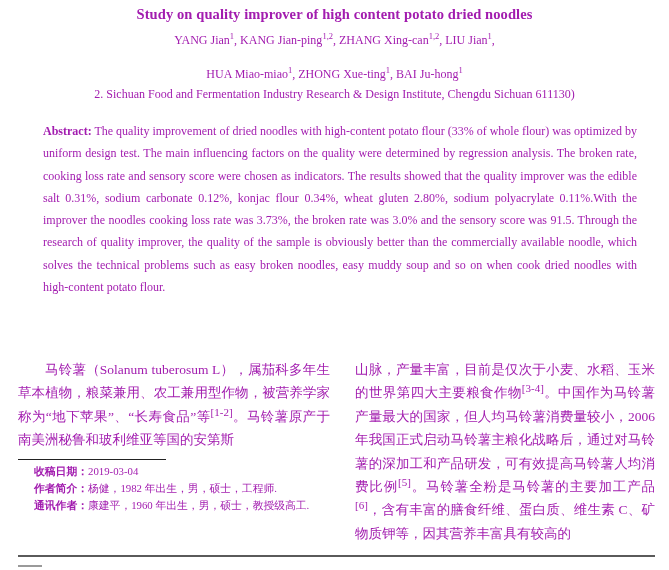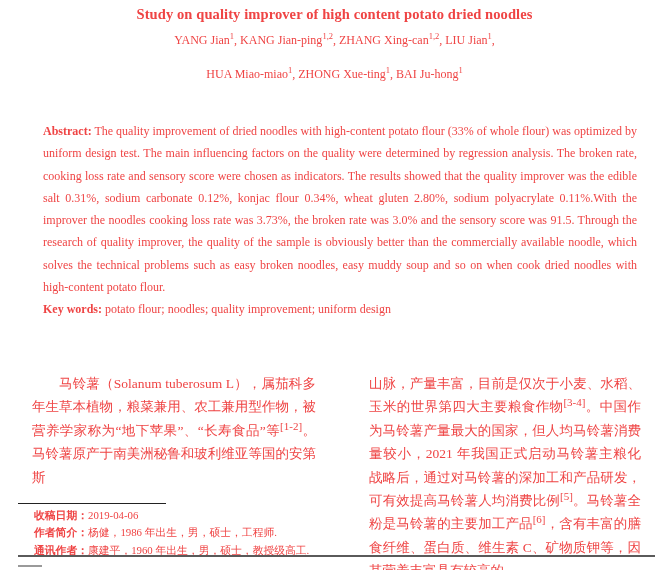--- a/index.html
+++ b/index.html
@@ -1,20 +1,20 @@
 <!DOCTYPE html>
 <html><head>
 <meta charset="utf-8">
 <style>
   html,body{margin:0;padding:0;background:#fff;}
   .page{
     position:relative;
     width:669px;height:570px;
     background:#ffffff;
-    color:#ef4444;
+    color:#a21caf;
     font-family:"Liberation Serif","DejaVu Serif",serif;
     overflow:hidden;
   }
   
   .header{position:absolute;top:0;left:0;right:0;text-align:center;}
   .title{
     margin-top:5px;
     font-size:14.5px;font-weight:bold;line-height:19px;
     letter-spacing:.1px;
   }
@@ -32,21 +32,21 @@
   .abstract-block p{margin:0;}
   .bold-label{font-weight:bold;}
   
   .columns{
     position:absolute;top:358px;left:18px;width:637px;
     display:flex;
   }
   .col{font-size:13.5px;line-height:23.4px;text-align:justify;}
   .col-left{width:312px;margin-right:25px;}
   .col-right{width:300px;}
-  .col p{margin:14px;}
+  .col p{margin:0;}
   .indent{text-indent:2em;}
   .col sup{font-size:11px;line-height:0;}
   
   .footnote{margin-top:7px;}
   .footnote-divider{
     width:148px;height:0;
     border-top:1.5px solid #222;
     margin:0 0 3px 0;
   }
   .footnote-item{
@@ -68,40 +68,40 @@
 </style>
 </head>
 <body>
 
 <div class="page">
 
   <div class="header">
     <div class="title">Study on quality improver of high content potato dried noodles</div>
     <div class="authors-line first"><span>YANG Jian</span><sup>1</sup>, <span>KANG Jian-ping</span><sup>1,2</sup>, <span>ZHANG Xing-can</span><sup>1,2</sup>, <span>LIU Jian</span><sup>1</sup>,</div>
     <div class="authors-line"><span>HUA Miao-miao</span><sup>1</sup>, <span>ZHONG Xue-ting</span><sup>1</sup>, <span>BAI Ju-hong</span><sup>1</sup></div>
+    <div class="affil-line">2. Sichuan Food and Fermentation Industry Research &amp; Design Institute, Chengdu Sichuan 611130)</div>
   </div>
 
   <div class="abstract-block">
     <p><span class="bold-label">Abstract:</span><span> The quality improvement of dried noodles with high-content potato flour (33% of whole flour) was optimized by uniform design test. The main influencing factors on the quality were determined by regression analysis. The broken rate, cooking loss rate and sensory score were chosen as indicators. The results showed that the quality improver was the edible salt 0.31%, sodium carbonate 0.12%, konjac flour 0.34%, wheat gluten 2.80%, sodium polyacrylate 0.11%.With the improver the noodles cooking loss rate was 3.73%, the broken rate was 3.0% and the sensory score was 91.5. Through the research of quality improver, the quality of the sample is obviously better than the commercially available noodle, which solves the technical problems such as easy broken noodles, easy muddy soup and so on when cook dried noodles with high-content potato flour.</span></p>
-    <p><span class="bold-label">Key words:</span><span> potato flour; noodles; quality improvement; uniform design</span></p>
   </div>
 
   <div class="columns">
     <div class="col col-left">
       <p class="indent"><span>马铃薯（Solanum tuberosum L），属茄科多年生草本植物，粮菜兼用、农工兼用型作物，被营养学家称为“地下苹果”、“长寿食品”等</span><sup>[1-2]</sup><span>。马铃薯原产于南美洲秘鲁和玻利维亚等国的安第斯</span></p>
       <div class="footnote">
         <div class="footnote-divider"></div>
         <div>
-            <div class="footnote-item"><span class="fn-label">收稿日期：</span><span class="fn-text">2019-04-06</span></div>
-            <div class="footnote-item"><span class="fn-label">作者简介：</span><span class="fn-text">杨健，1986 年出生，男，硕士，工程师.</span></div>
+            <div class="footnote-item"><span class="fn-label">收稿日期：</span><span class="fn-text">2019-03-04</span></div>
+            <div class="footnote-item"><span class="fn-label">作者简介：</span><span class="fn-text">杨健，1982 年出生，男，硕士，工程师.</span></div>
             <div class="footnote-item"><span class="fn-label">通讯作者：</span><span class="fn-text">康建平，1960 年出生，男，硕士，教授级高工.</span></div>
           </div>
       </div>
     </div>
     <div class="col col-right">
-      <p><span>山脉，产量丰富，目前是仅次于小麦、水稻、玉米的世界第四大主要粮食作物</span><sup>[3-4]</sup><span>。中国作为马铃薯产量最大的国家，但人均马铃薯消费量较小，2021 年我国正式启动马铃薯主粮化战略后，通过对马铃薯的深加工和产品研发，可有效提高马铃薯人均消费比例</span><sup>[5]</sup><span>。马铃薯全粉是马铃薯的主要加工产品</span><sup>[6]</sup><span>，含有丰富的膳食纤维、蛋白质、维生素 C、矿物质钾等，因其营养丰富具有较高的</span></p>
+      <p><span>山脉，产量丰富，目前是仅次于小麦、水稻、玉米的世界第四大主要粮食作物</span><sup>[3-4]</sup><span>。中国作为马铃薯产量最大的国家，但人均马铃薯消费量较小，2006 年我国正式启动马铃薯主粮化战略后，通过对马铃薯的深加工和产品研发，可有效提高马铃薯人均消费比例</span><sup>[5]</sup><span>。马铃薯全粉是马铃薯的主要加工产品</span><sup>[6]</sup><span>，含有丰富的膳食纤维、蛋白质、维生素 C、矿物质钾等，因其营养丰富具有较高的</span></p>
     </div>
   </div>
 
   <div class="bottom-rule"></div>
   <div class="edge-mark"></div>
 
 </div>
 
 </body></html>

